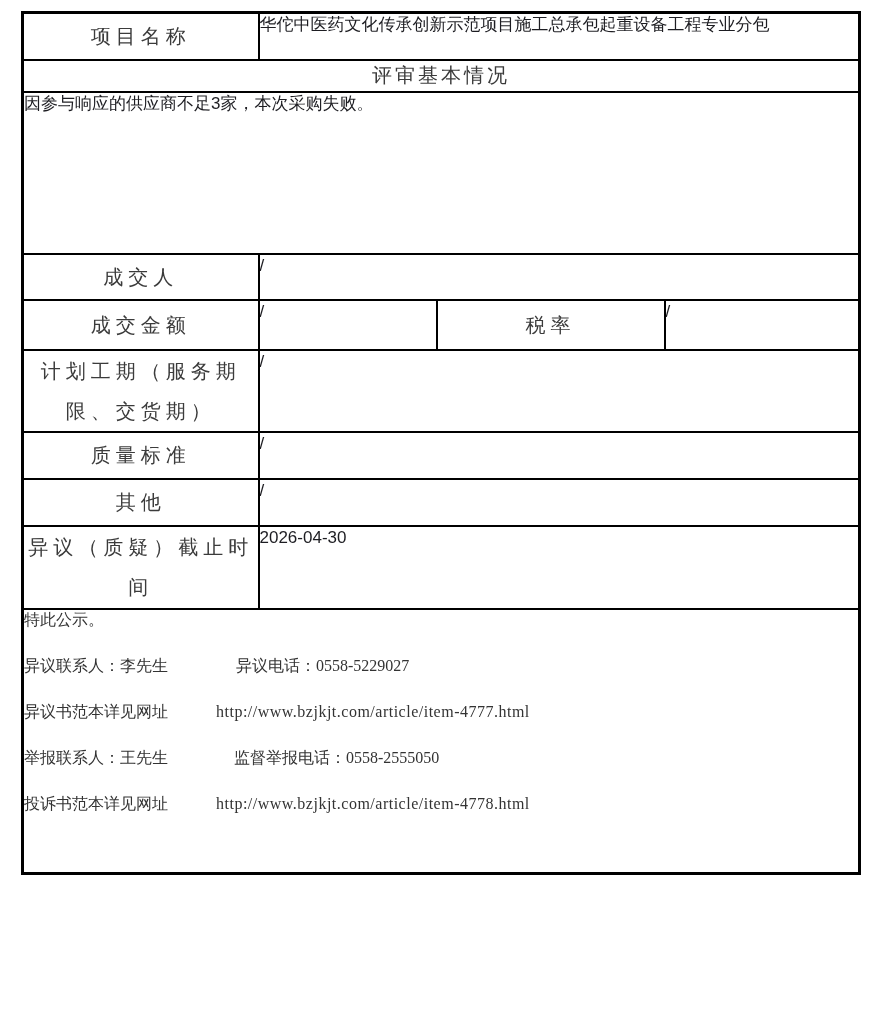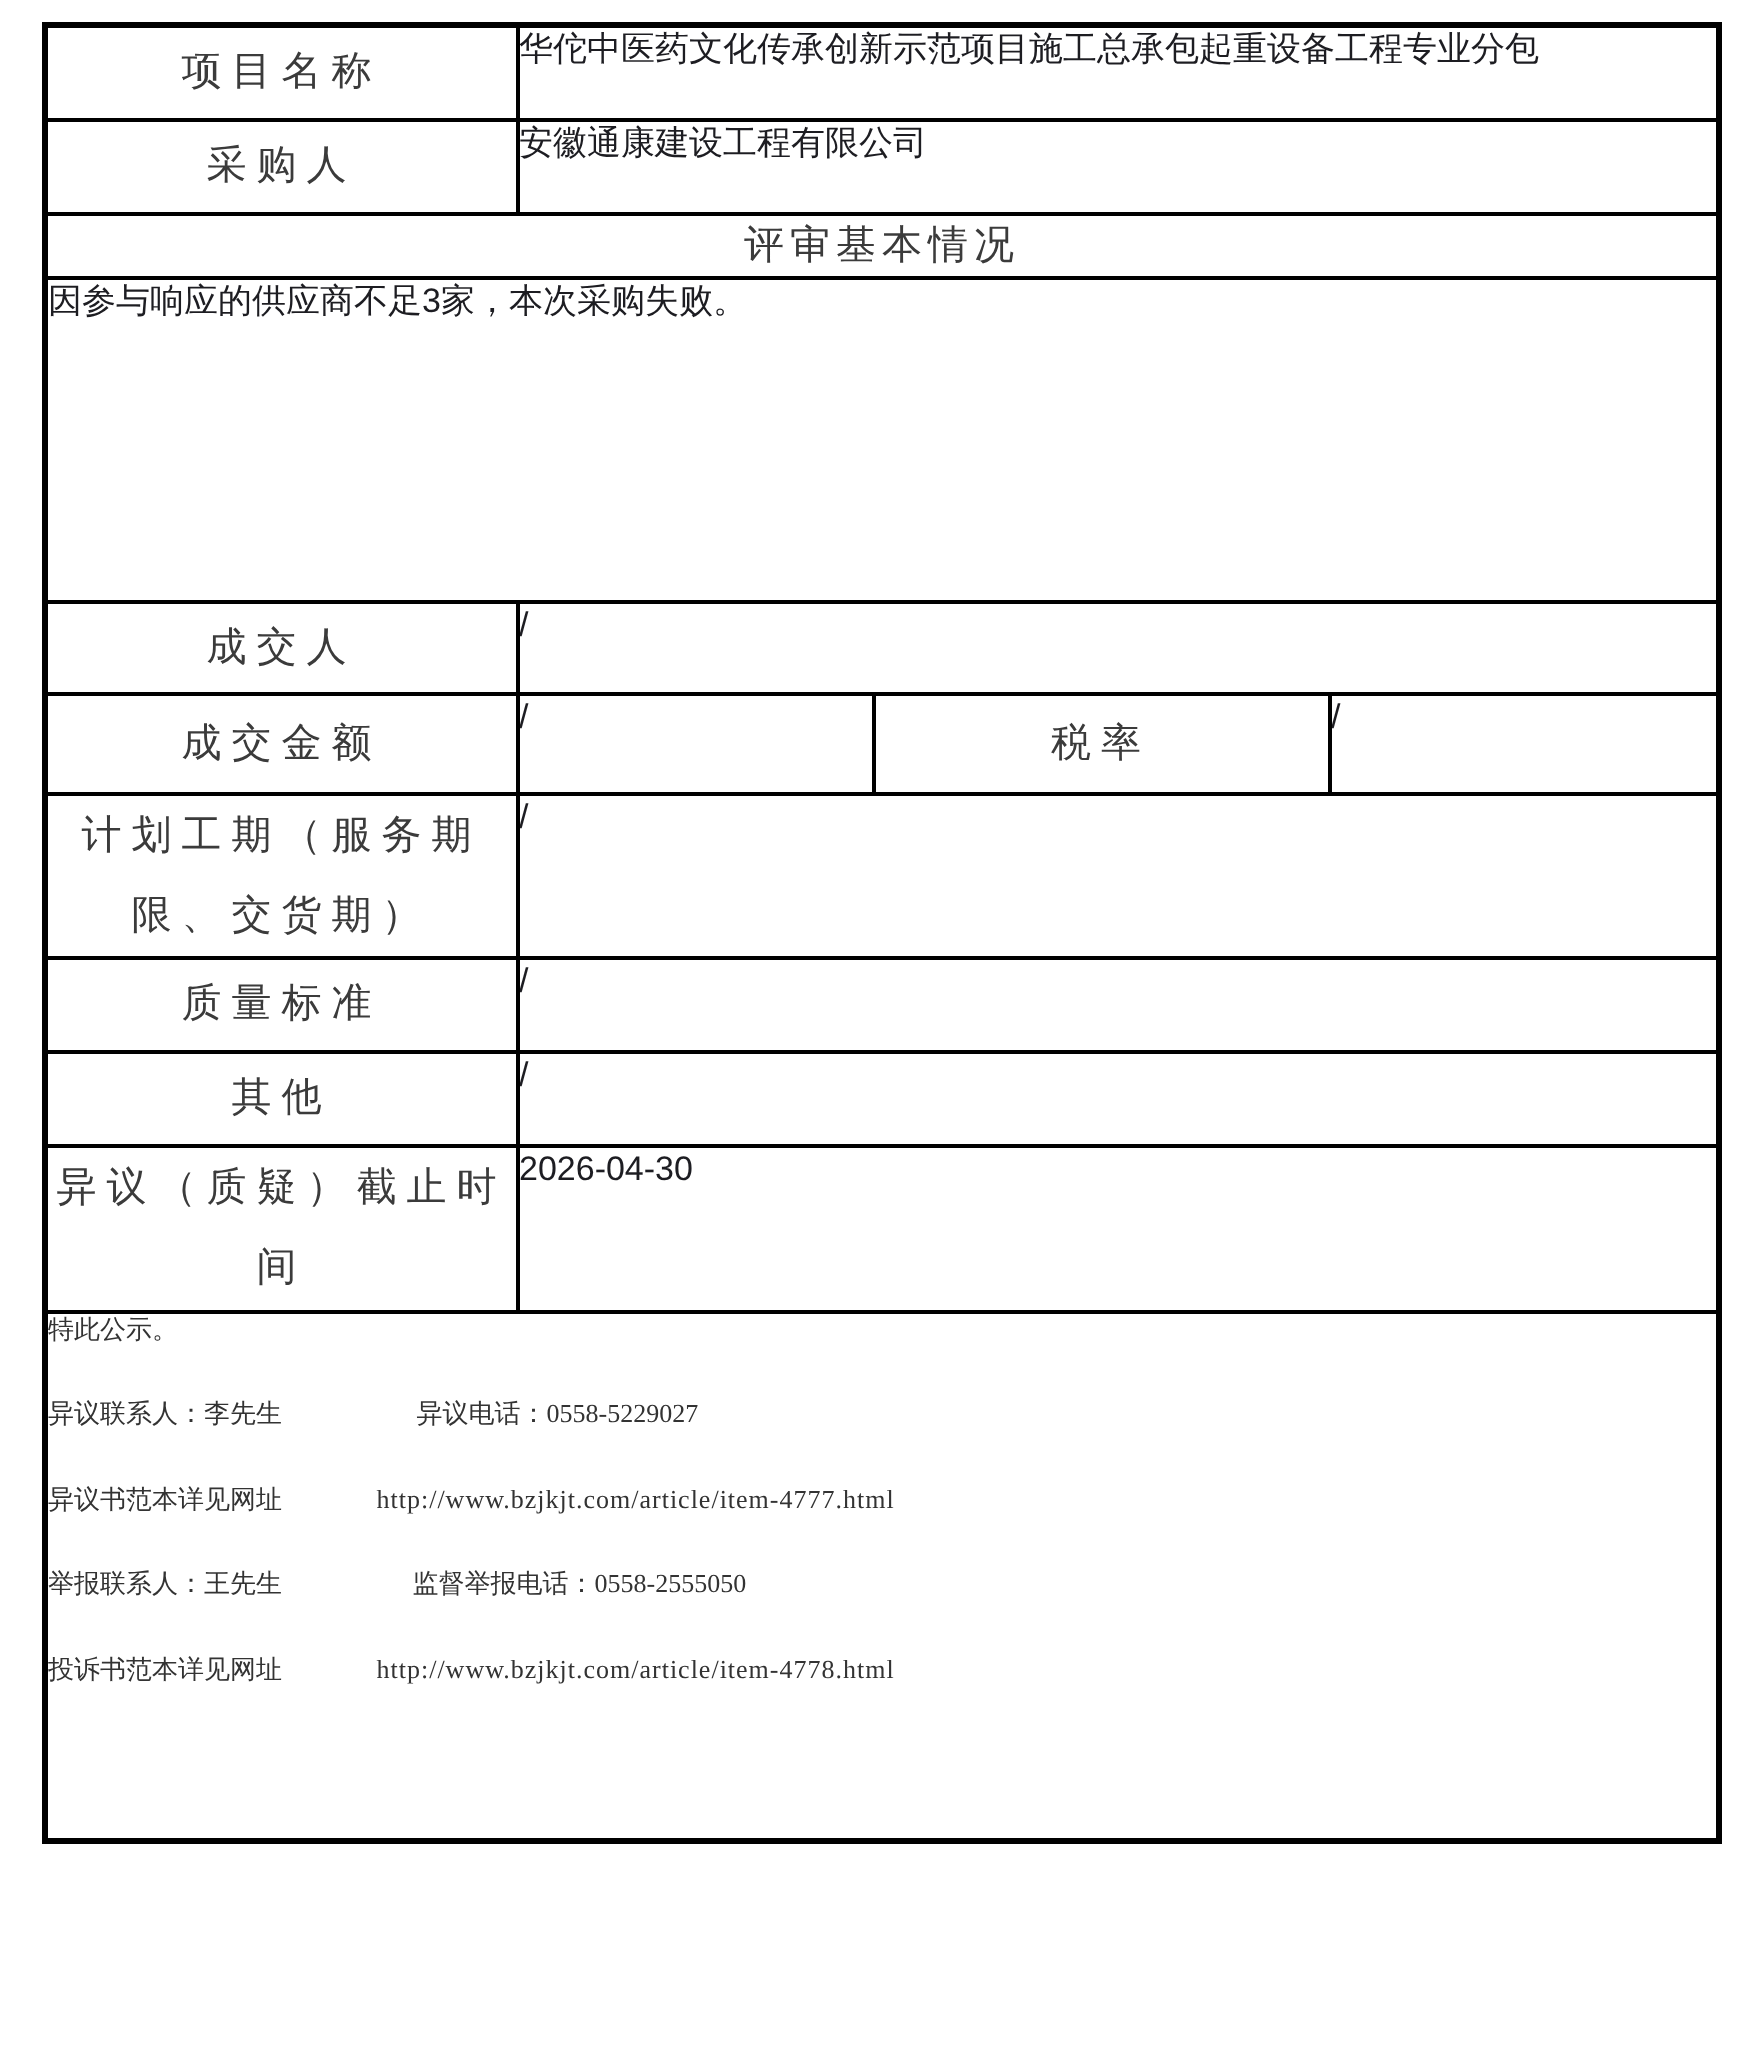--- a/index.html
+++ b/index.html
@@ -65,21 +65,21 @@
     font-family: "Liberation Sans", "DejaVu Sans", sans-serif;
     font-size: 17px;
     font-weight: 500;
     color: #1d1d22;
     padding: 5px 8px 0 5px;
     line-height: 1.3;
   }
   td.footer-cell {
     vertical-align: top;
     text-align: left;
-    font-size: 13px;
+    font-size: 16px;
     color: #333333;
     padding: 20px 10px 0 17px;
   }
   .footer-line {
     margin: 0 0 27px 0;
     white-space: nowrap;
     line-height: 1.2;
   }
   .footer-line .part2-wide { margin-left: 64px; }
   .footer-line .part2-mid  { margin-left: 62px; }
@@ -107,24 +107,20 @@
       <col style="width:195px">
     </colgroup>
 
     <tbody>
         <tr class="r-top">
       <td class="label-cell">项目名称</td>
       <td class="value-cell" colspan="3">华佗中医药文化传承创新示范项目施工总承包起重设备工程专业分包</td>
     </tr>
 
 
-    <tr class="r-top">
-      <td class="label-cell">采购人</td>
-      <td class="value-cell" colspan="3">安徽通康建设工程有限公司</td>
-    </tr>
 
 
     <tr class="r-header">
       <td class="section-header-cell" colspan="4">评审基本情况</td>
     </tr>
 
     <tr class="r-note">
       <td class="result-note-cell" colspan="4">因参与响应的供应商不足3家，本次采购失败。</td>
     </tr>
 

